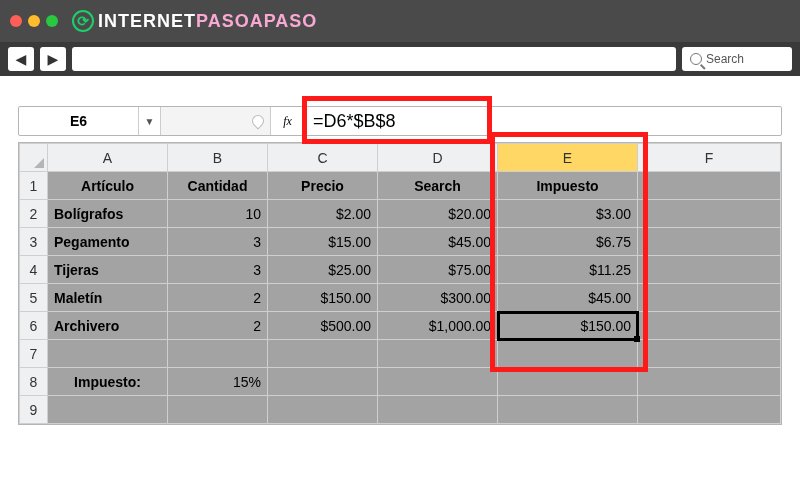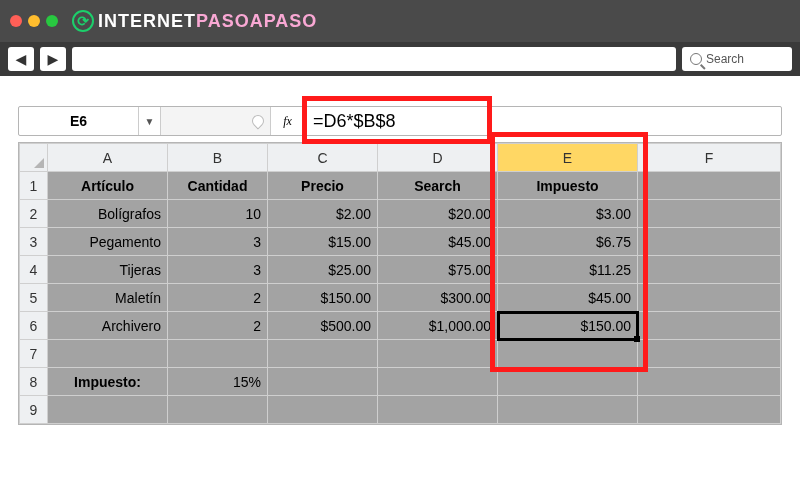--- a/index.html
+++ b/index.html
@@ -42,21 +42,21 @@
   table.sheet { border-collapse:collapse; width:100%; table-layout:fixed; }
   table.sheet th, table.sheet td { border:1px solid #cfcfcf; height:28px; padding:0 6px; font-size:14px; }
   table.sheet th { background:#eef0f2; font-weight:normal; color:#333; }
   .col-head { text-align:center; }
   .row-head { width:28px; text-align:center; background:#eef0f2; }
   .corner { width:28px; background:#eef0f2; position:relative; }
   .corner::after { content:""; position:absolute; right:3px; bottom:3px; border-left:10px solid transparent; border-bottom:10px solid #b5b5b5; }
   .col-sel { background:#ffd764 !important; }
 
   td { background:#a3a3a3; }
-  .txt-l { text-align:right; }
+  .txt-l { text-align:left;font-weight:bold; }
   .txt-r { text-align:right; }
   .txt-c { text-align:center; }
   .bold { font-weight:bold; }
 
   .active-cell { outline:3px solid #000; outline-offset:-2px; position:relative; }
   .active-cell::after { content:""; position:absolute; right:-3px; bottom:-3px; width:6px; height:6px; background:#000; }
 
   
   .hl { position:absolute; border:5px solid #ff1a1a; pointer-events:none; }
 </style>

